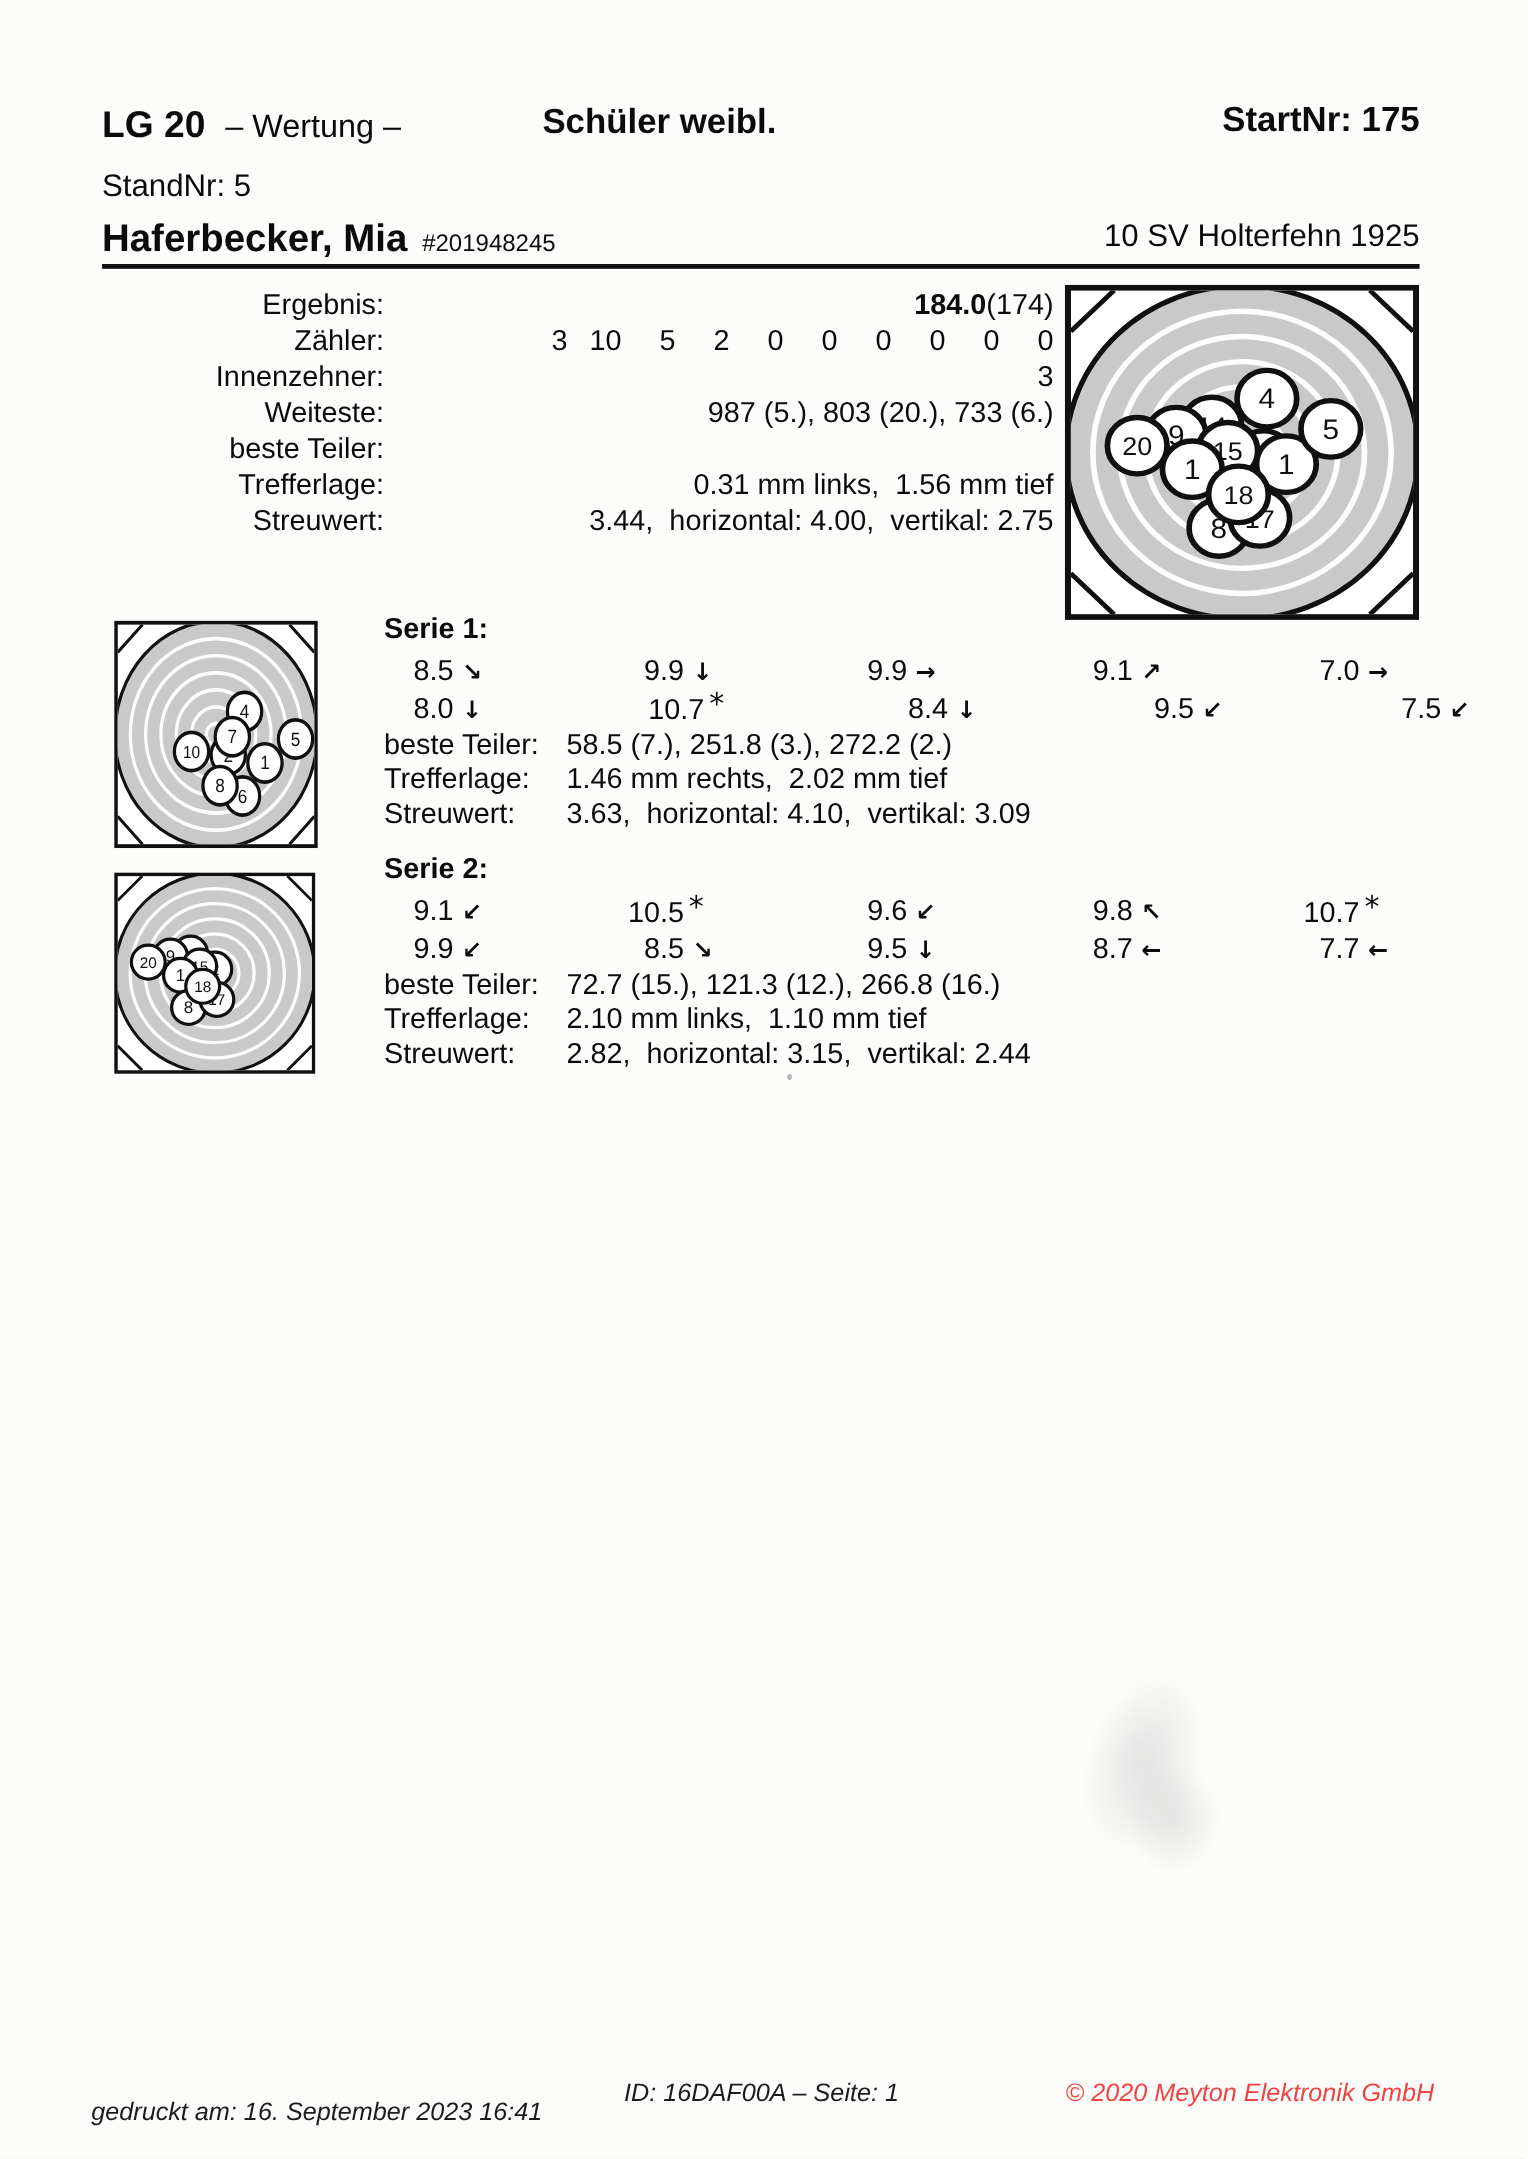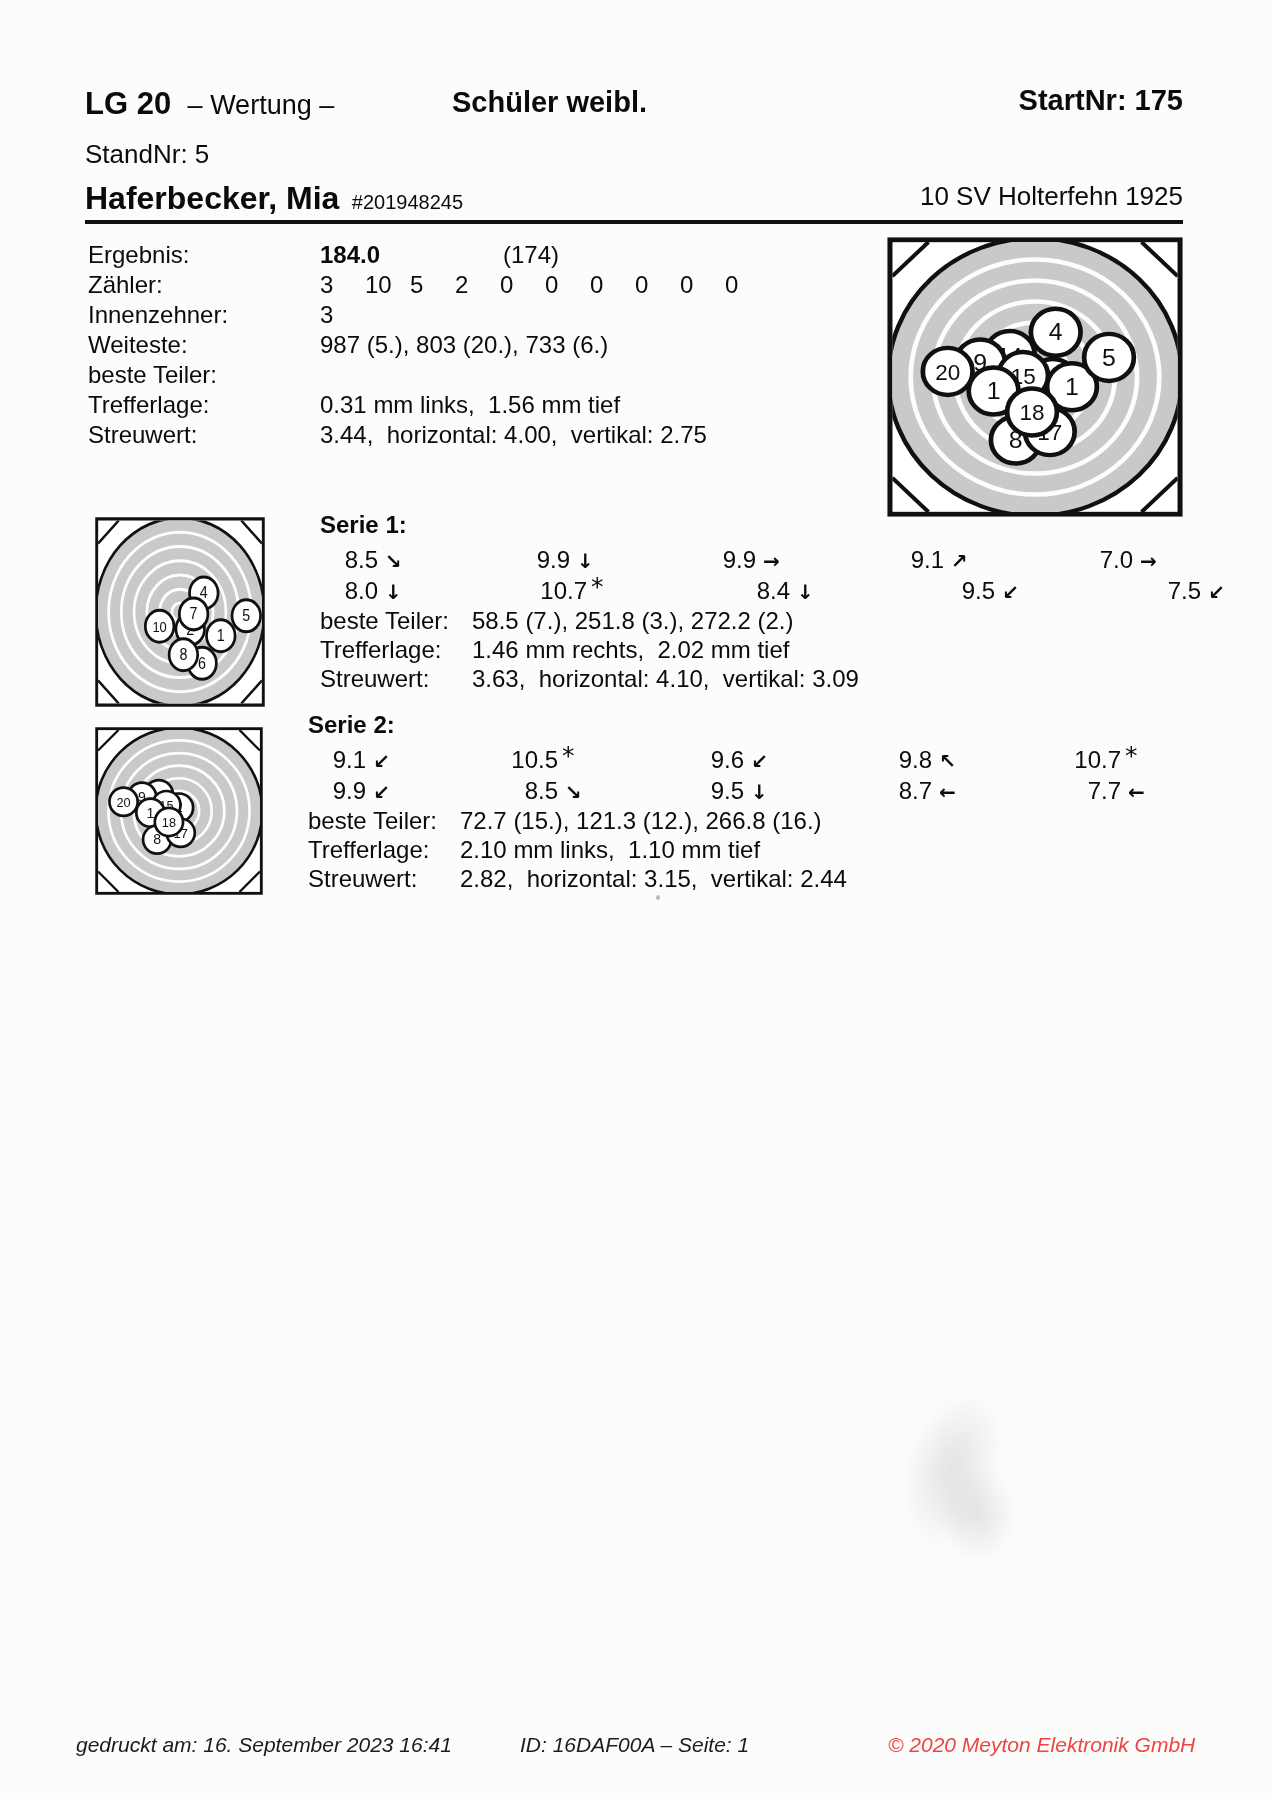--- a/index.html
+++ b/index.html
@@ -16,40 +16,40 @@
   .h-class{left:452px;top:86px;font-size:29px;font-weight:700;white-space:nowrap;}
   .h-start{right:90px;top:84px;font-size:29px;font-weight:700;white-space:nowrap;}
   .h-stand{left:85px;top:139px;font-size:26px;white-space:nowrap;}
   .h-date{right:90px;top:139px;font-size:26px;white-space:nowrap;}
   .h-name-row{left:85px;top:180px;white-space:nowrap;}
   .h-name{font-size:32px;font-weight:700;}
   .h-id{font-size:20px;margin-left:8px;}
   .h-club{right:90px;top:181px;font-size:26px;white-space:nowrap;}
   .rule{left:85px;top:220px;width:1098px;height:4px;background:#101010;}
   
-  .info{left:88px;top:240px;width:790px;}
+  .info{left:88px;top:240px;width:790px;text-align:right;}
   .info-row{display:flex;height:30px;line-height:30px;font-size:24px;white-space:pre;}
   .info-label{width:232px;flex:0 0 232px;}
   .info-value{flex:1;}
   .v-bold{font-weight:700;display:inline-block;width:183px;}
   .cell{display:inline-block;}
   
   .serie{width:880px;}
   .serie-title{font-size:24px;font-weight:700;height:32px;line-height:32px;}
   .score-row{position:absolute;left:0;display:grid;grid-template-columns:192px 186px 188px 189px 160px;height:30px;}
   .score-cell{display:flex;align-items:baseline;font-size:24px;line-height:30px;}
   .sv{display:inline-block;width:58px;text-align:right;}
   .sa{font-family:"DejaVu Sans","Liberation Sans",sans-serif;font-size:20px;font-weight:700;margin-left:7px;line-height:30px;}
   .sa.star{font-size:25px;position:relative;top:-4px;margin-left:4px;font-weight:400;}
   .detail-row{position:absolute;left:0;display:grid;grid-template-columns:152px auto;height:29px;line-height:29px;font-size:24px;white-space:pre;}
   
   .target{display:block;}
   
   .foot{top:1733px;font-size:21px;font-style:italic;color:#1c1c1c;white-space:nowrap;}
-  .foot.l{left:76px;}
+  .foot.l{left:76px;margin-top:16px;}
   .foot.c{left:520px;}
   .foot.r{left:888px;color:#ef4444;}
   
   .smudge{border-radius:50%;filter:blur(5px);pointer-events:none;}
   .sm1{left:905px;top:1388px;width:95px;height:160px;background:radial-gradient(closest-side,rgba(125,125,125,.20),rgba(125,125,125,0));transform:rotate(18deg);}
   .sm2{left:938px;top:1468px;width:80px;height:95px;background:radial-gradient(closest-side,rgba(110,110,110,.16),rgba(110,110,110,0));}
   .speck{left:656px;top:895px;width:4px;height:5px;background:#8a8a8a;border-radius:50%;opacity:.6;}
 </style>
 </head>
 <body>
@@ -294,21 +294,21 @@
         </span>
         <span class="score-cell">
           <span class="sv">7.5</span>
           <span class="sa">↙</span>
         </span>
       </div>
       <div class="detail-row" style="top: 97px;"><span>beste Teiler:</span><span>58.5 (7.), 251.8 (3.), 272.2 (2.)</span></div>
       <div class="detail-row" style="top: 126px;"><span>Trefferlage:</span><span>1.46 mm rechts,  2.02 mm tief</span></div>
       <div class="detail-row" style="top: 155px;"><span>Streuwert:</span><span>3.63,  horizontal: 4.10,  vertikal: 3.09</span></div>
     </div>
-  <div class="abs serie" id="serie-1" style="left:308px;top:709px;height:200px">
+  <div class="abs serie" id="serie-1" style="left:320px;top:709px;height:200px">
       <div class="serie-title">Serie 2:</div>
       <div class="score-row" style="top: 36px;">
         <span class="score-cell">
           <span class="sv">9.1</span>
           <span class="sa">↙</span>
         </span>
         <span class="score-cell">
           <span class="sv">10.5</span>
           <span class="sa star">*</span>
         </span>

